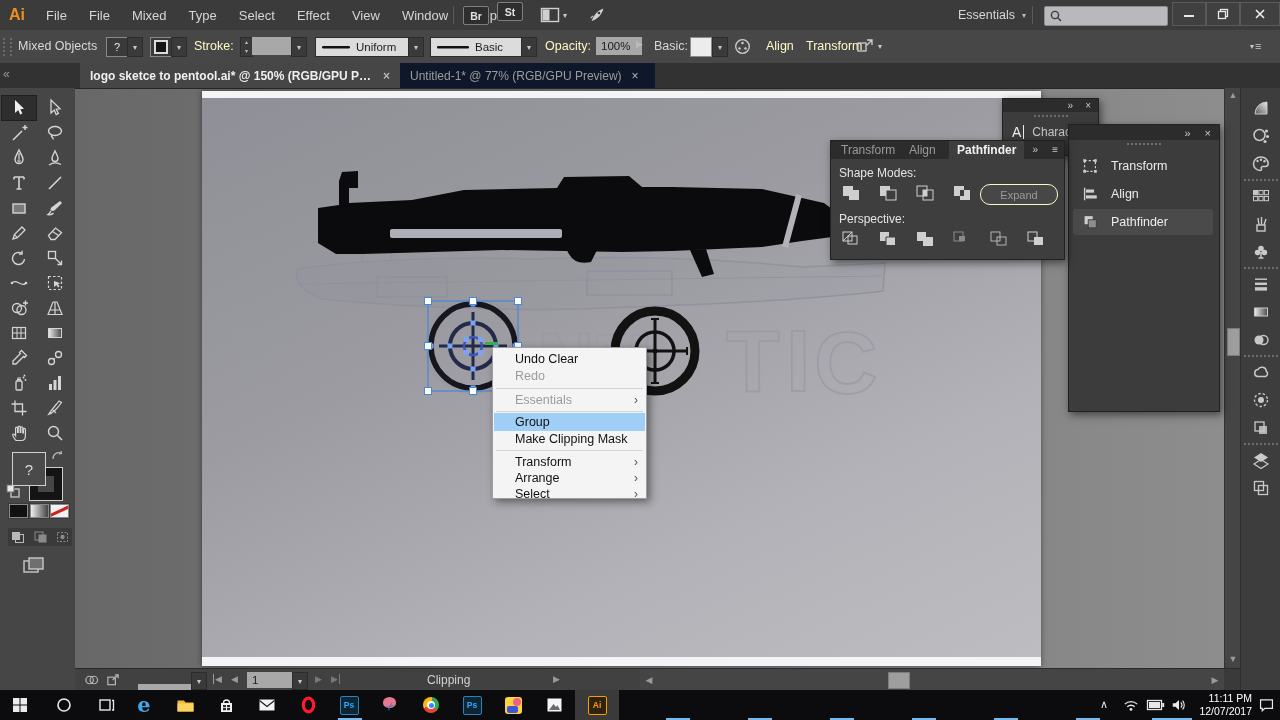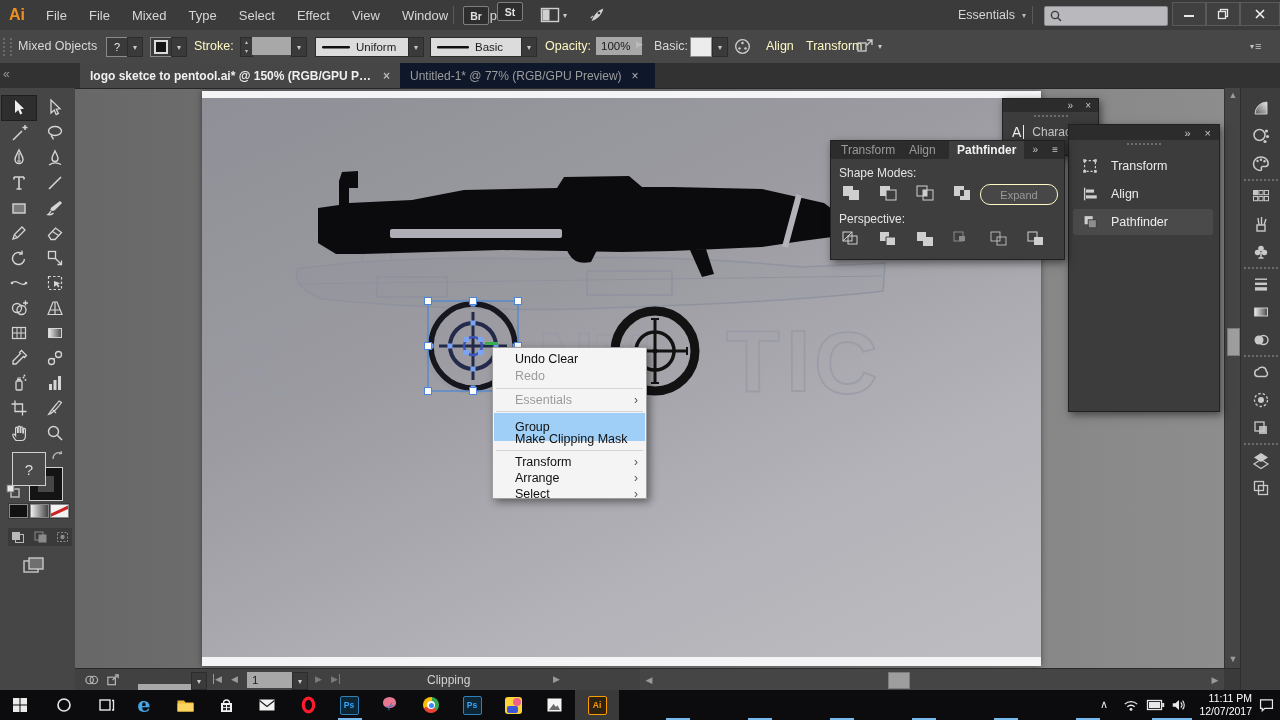--- a/index.html
+++ b/index.html
@@ -607,21 +607,21 @@
     </div>
   <div class="cmi dis" style="top:20px">
       <span>Redo</span>
     </div>
   <div class="csep" style="top:40px"></div>
   <div class="cmi dis" style="top:44px">
       <span>Essentials</span>
       <span class="sub">›</span>
     </div>
   <div class="csep" style="top:63px"></div>
-  <div class="cmi hl" style="top:65px;height:28px">
+  <div class="cmi hl" style="top:65px;height:18px">
       <span>Group</span>
     </div>
   <div class="cmi" style="top:83px">
       <span>Make Clipping Mask</span>
     </div>
   <div class="csep" style="top:102px"></div>
   <div class="cmi" style="top:106px">
       <span>Transform</span>
       <span class="sub">›</span>
     </div>

